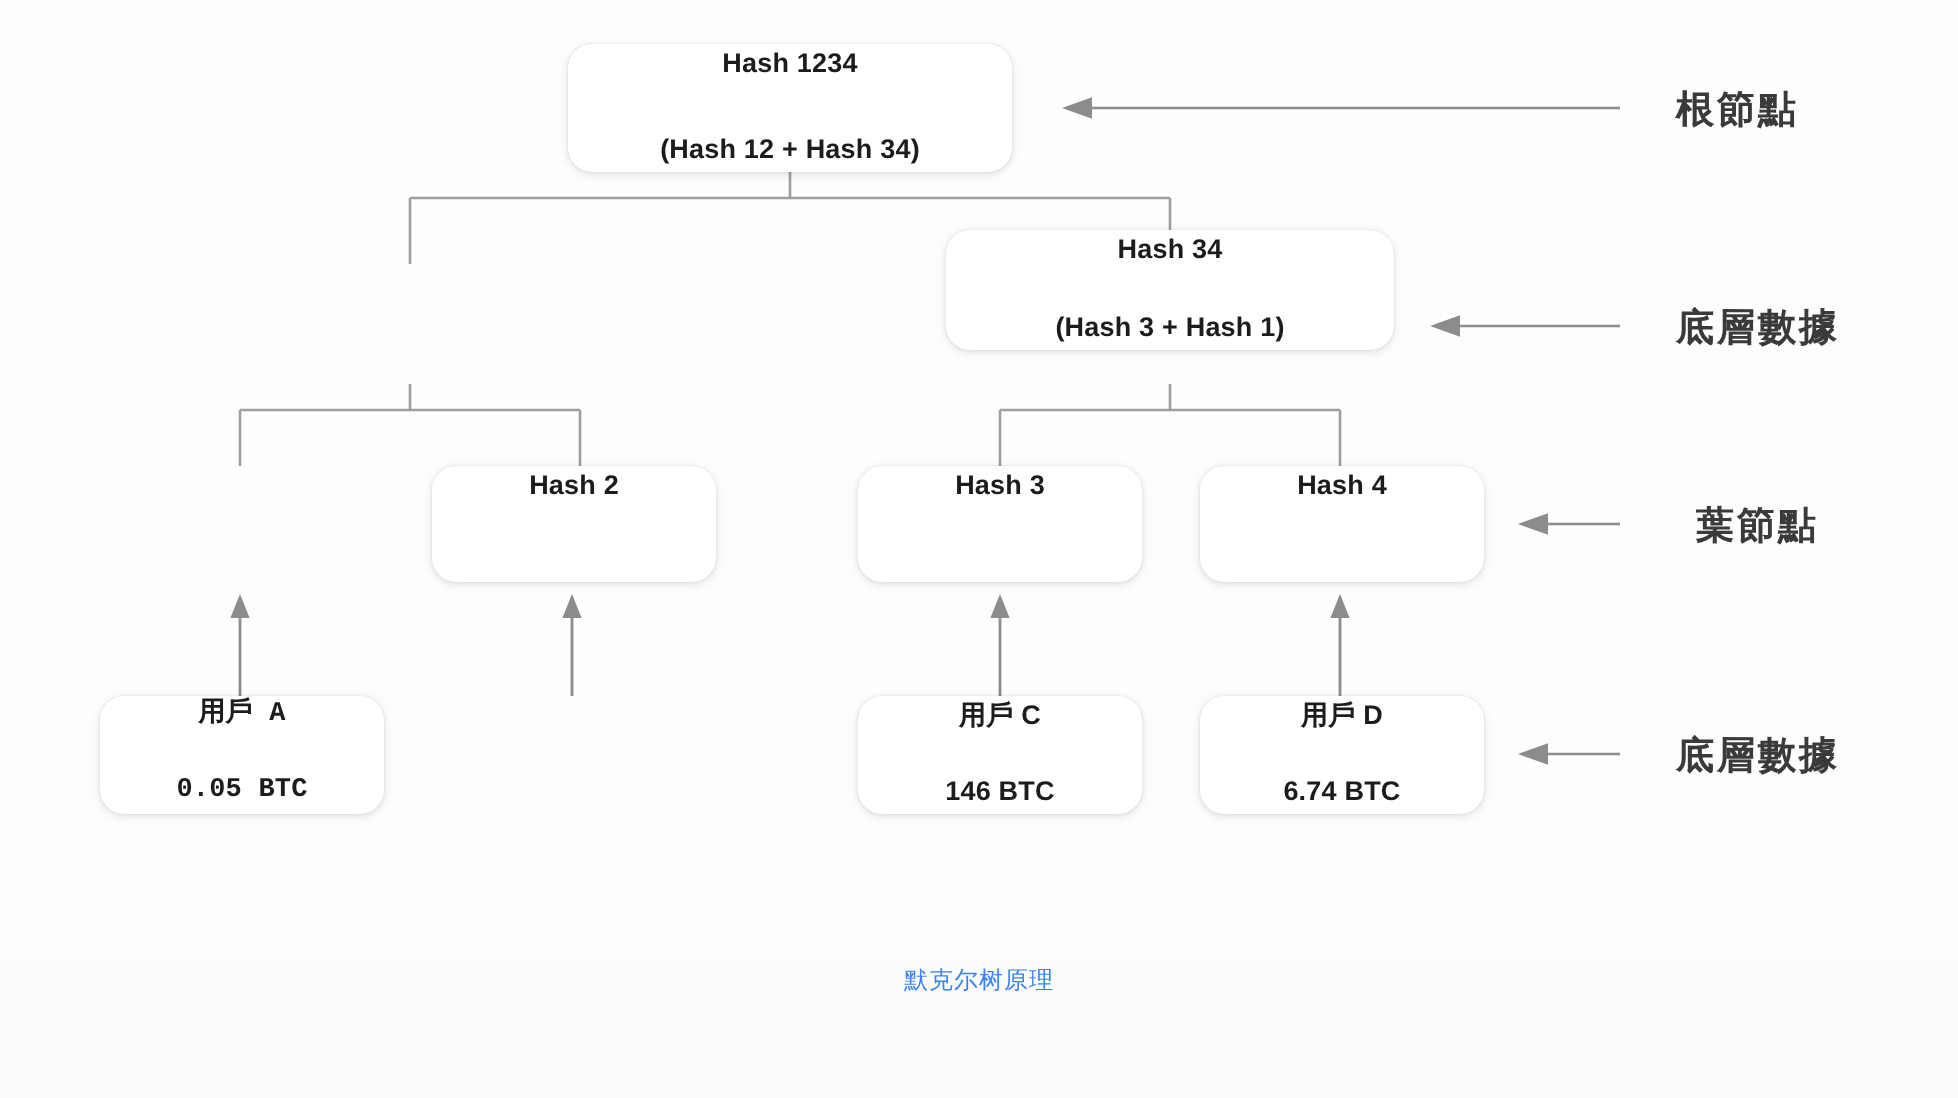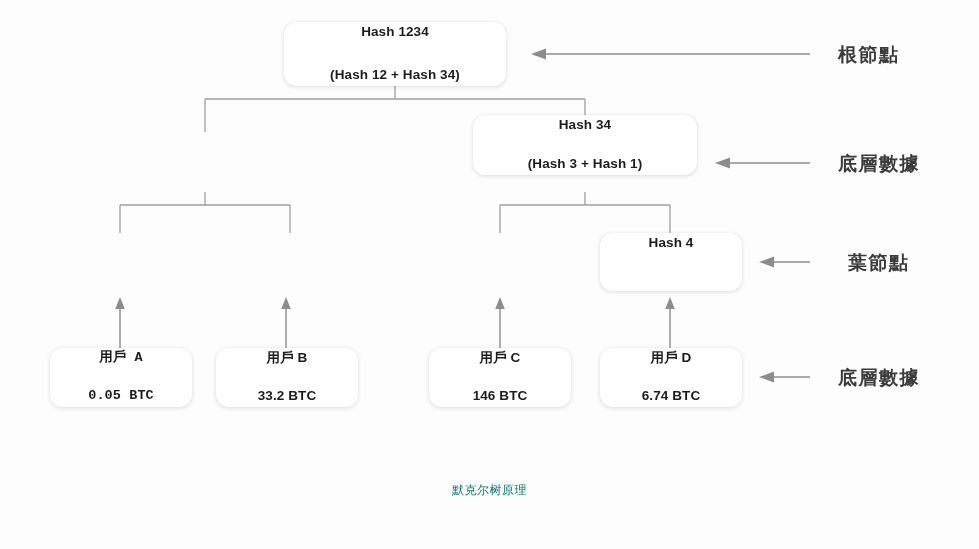--- a/index.html
+++ b/index.html
@@ -76,21 +76,21 @@
     white-space: nowrap;
   }
 
   
   .caption {
     position: absolute;
     left: 0;
     top: 482px;
     width: 979px;
     text-align: center;
-    color: #0f766e;
+    color: #3b82f6;
     font-size: 12px;
     letter-spacing: 0.5px;
   }
 </style>
 </head>
 <body>
 
 <div id="canvas">
 
   <div class="bottom-band"></div>
@@ -159,35 +159,37 @@
     <span class="l2">(Hash 12 + Hash 34)</span>
   </div>
 
 
   <div class="node" style="left:473px; top:115px; width:224px; height:60px;">
     <span class="l1">Hash 34</span>
     <span class="l2">(Hash 3 + Hash 1)</span>
   </div>
 
 
-
+  <div class="node" style="left:216px; top:233px; width:142px; height:58px;">
+    <span class="l1">Hash 2</span>
+  </div>
+
+  <div class="node" style="left:429px; top:233px; width:142px; height:58px;">
+    <span class="l1">Hash 3</span>
+  </div>
 
   <div class="node" style="left:600px; top:233px; width:142px; height:58px;">
     <span class="l1">Hash 4</span>
   </div>
 
   <div class="node" style="left:50px; top:348px; width:142px; height:59px;font-family:Liberation Mono, monospace;">
     <span class="l1">用戶 A</span>
     <span class="l2">0.05 BTC</span>
   </div>
 
-  <div class="node" style="left:216px; top:348px; width:142px; height:59px;">
-    <span class="l1">用戶 B</span>
-    <span class="l2">33.2 BTC</span>
-  </div>
 
   <div class="node" style="left:429px; top:348px; width:142px; height:59px;">
     <span class="l1">用戶 C</span>
     <span class="l2">146 BTC</span>
   </div>
 
   <div class="node" style="left:600px; top:348px; width:142px; height:59px;">
     <span class="l1">用戶 D</span>
     <span class="l2">6.74 BTC</span>
   </div>

